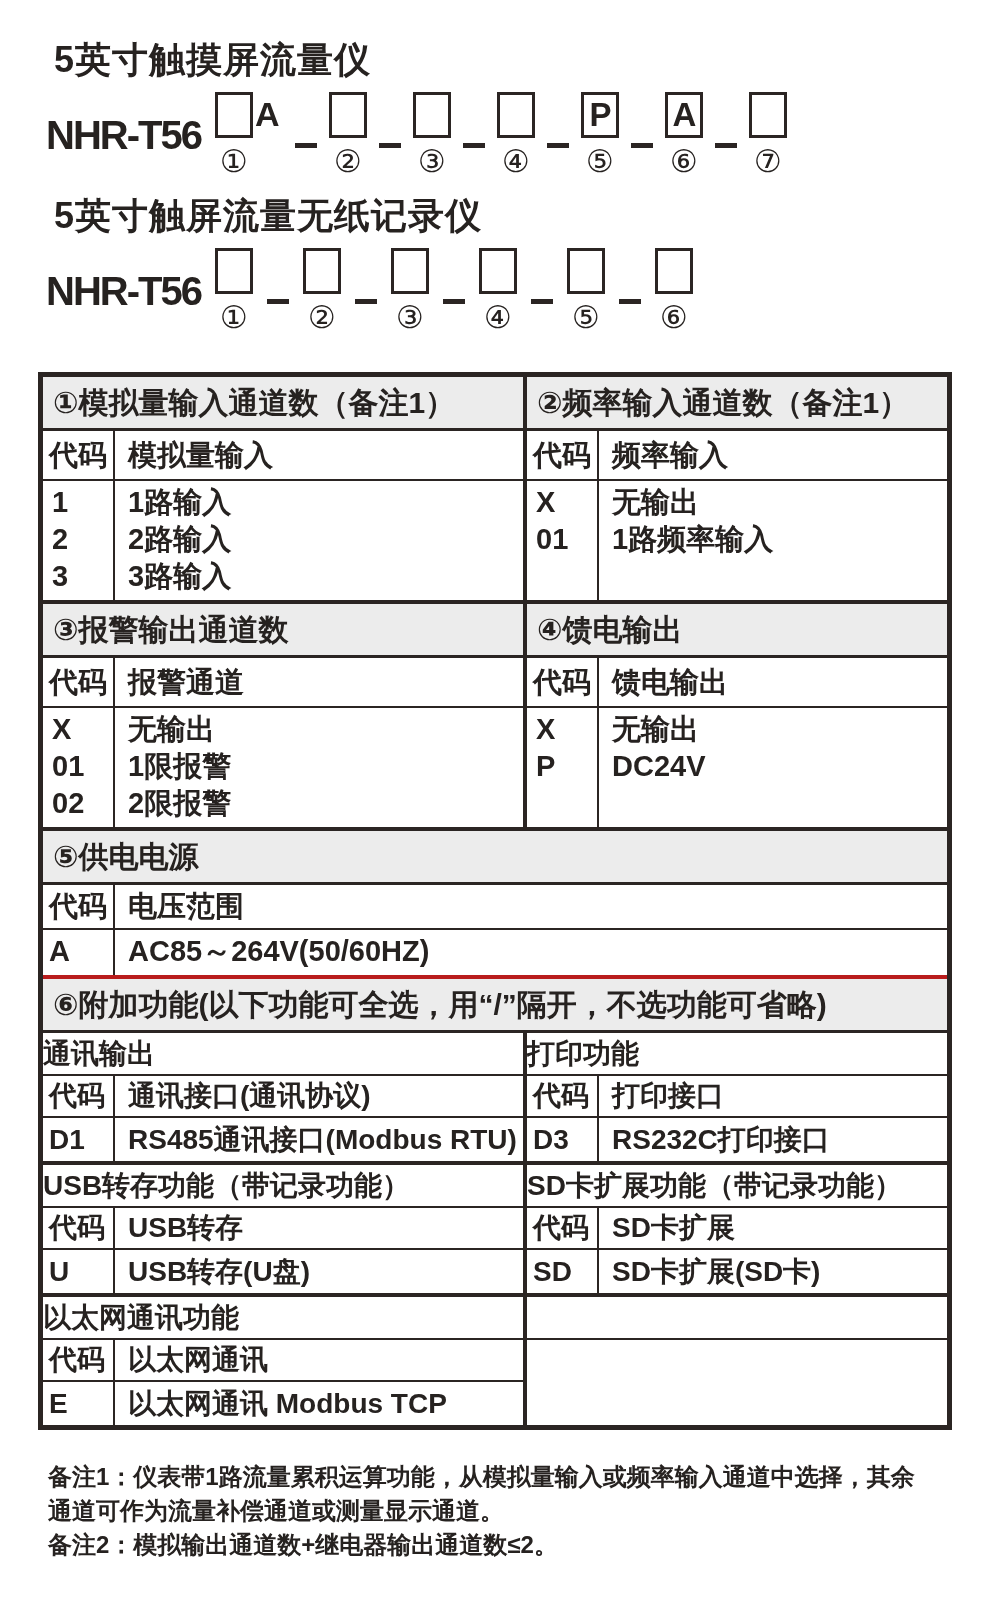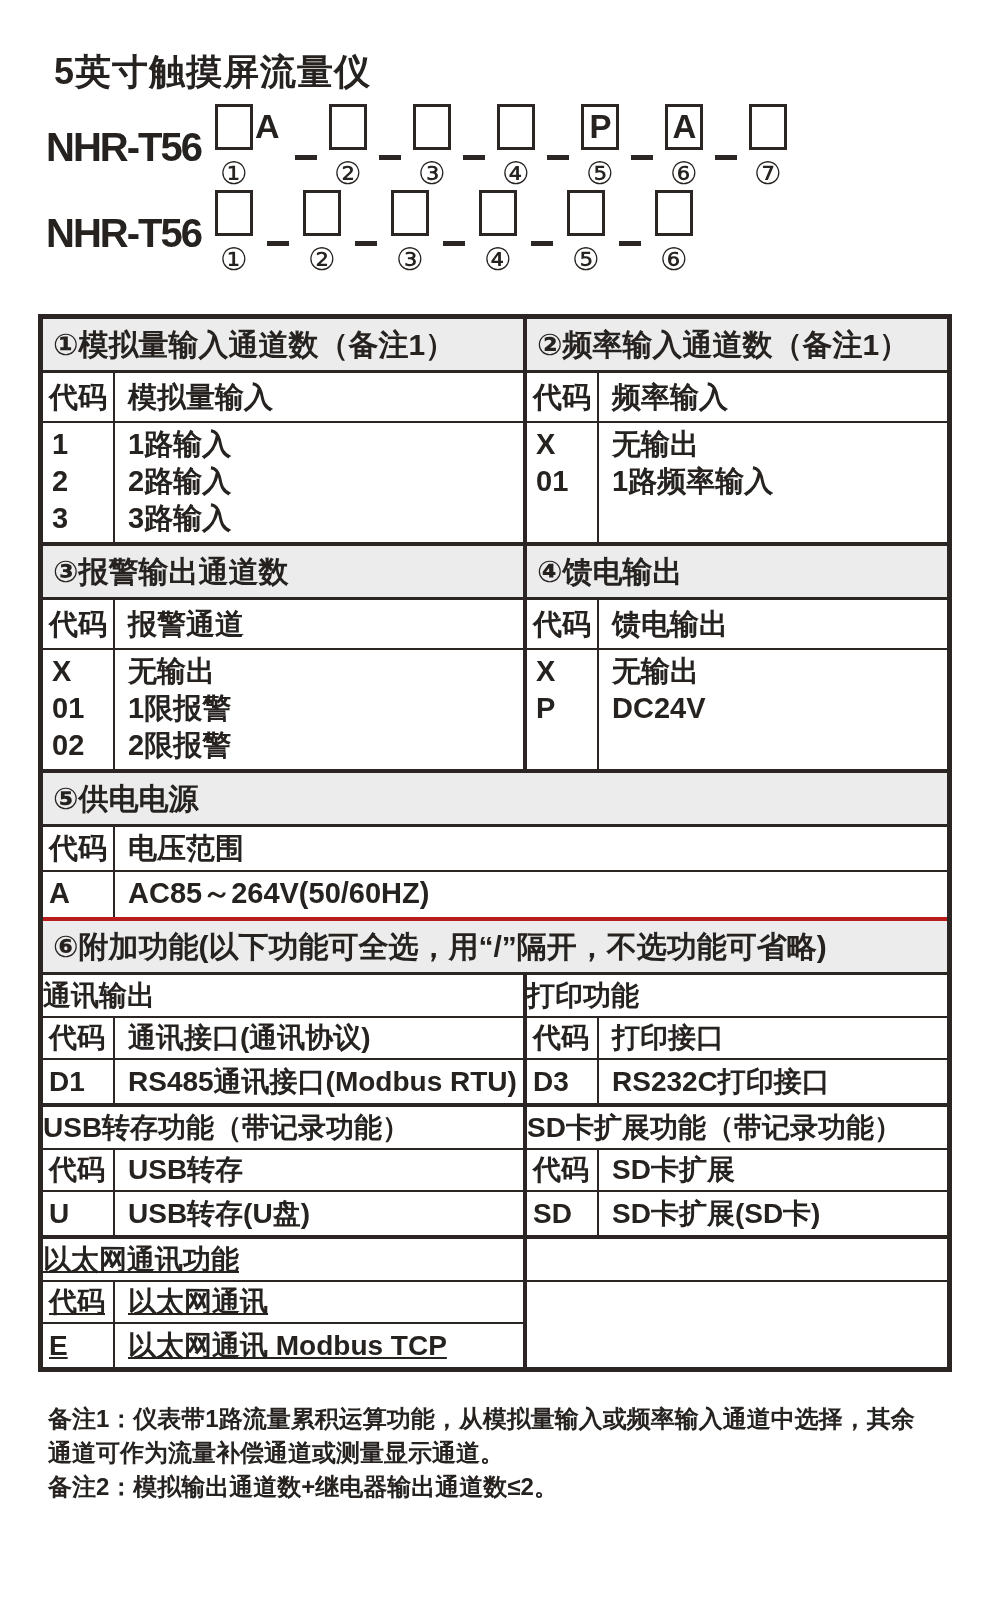--- a/index.html
+++ b/index.html
@@ -8,21 +8,21 @@
     width: 990px; height: 1604px;
     font-family: "Liberation Sans", "DejaVu Sans", sans-serif;
     color: #262220;
     overflow: hidden;
   }
   .page { padding: 34px 38px 0 38px; }
 
   
   .ptitle {
     font-size: 36px; font-weight: 700; line-height: 44px;
-    margin: 16px 0 10px 16px; letter-spacing: 1px;
+    margin: 4px 0 10px 16px; letter-spacing: 1px;
   }
   .ptitle2 { margin-top: 16px; }
   .mline { display: flex; align-items: center; margin-left: 8px; }
   .prefix {
     font-size: 40px; font-weight: 700; letter-spacing: -2px;
     line-height: 46px; margin-right: 14px; white-space: nowrap;
   }
   .seg { display: inline-flex; flex-direction: column; align-items: center; position: relative; }
   .seg.has-suffix { margin-right: 30px; }
   .box {
@@ -37,21 +37,21 @@
   .dash { width: 22px; height: 5px; background: #2b2523; margin: 20px 12px 0 12px; }
   .mline2 .dash { margin: 20px 14px 0 14px; }
   .pos {
     margin-top: 7px; font-size: 31px; line-height: 33px; font-weight: 400;
     font-family: "DejaVu Serif", "DejaVu Sans", serif;
   }
 
   
   .otable { width: 914px; margin-top: 38px; border: 5px solid #2b2523; }
   .pair { display: flex; border-bottom: 4px solid #2b2523; align-items: stretch; }
-  .pair.last { border-bottom: none; text-decoration: underline; }
+  .pair.last { border-bottom: none; }
   .half-l { width: 484px; border-right: 4px solid #2b2523; display: flex; flex-direction: column; justify-content: center; }
   .half-r { flex: 1; display: flex; flex-direction: column; }
   .fullsec { border-bottom: 4px solid #b91c1c; }
 
   .sec-h {
     background: #ececec; height: 54px; line-height: 51px;
     border-bottom: 3px solid #2b2523; padding-left: 10px;
     font-size: 30px; font-weight: 700; white-space: nowrap;
   }
   .cols { display: flex; border-bottom: 2px solid #2b2523; height: 50px; line-height: 48px; font-size: 29px; font-weight: 700; }
@@ -116,20 +116,21 @@
       <span class="box">A</span>
       <span class="pos">⑥</span>
     </span>
     <span class="dash"></span>
     <span class="seg">
       <span class="box"></span>
       <span class="pos">⑦</span>
     </span>
   </div>
 
+  <div class="ptitle ptitle2">5英寸触屏流量无纸记录仪</div>
   <div class="mline mline2">
     <span class="prefix">NHR-T56</span>
     <span class="seg">
       <span class="box"></span>
       <span class="pos">①</span>
     </span>
     <span class="dash"></span>
     <span class="seg">
       <span class="box"></span>
       <span class="pos">②</span>

